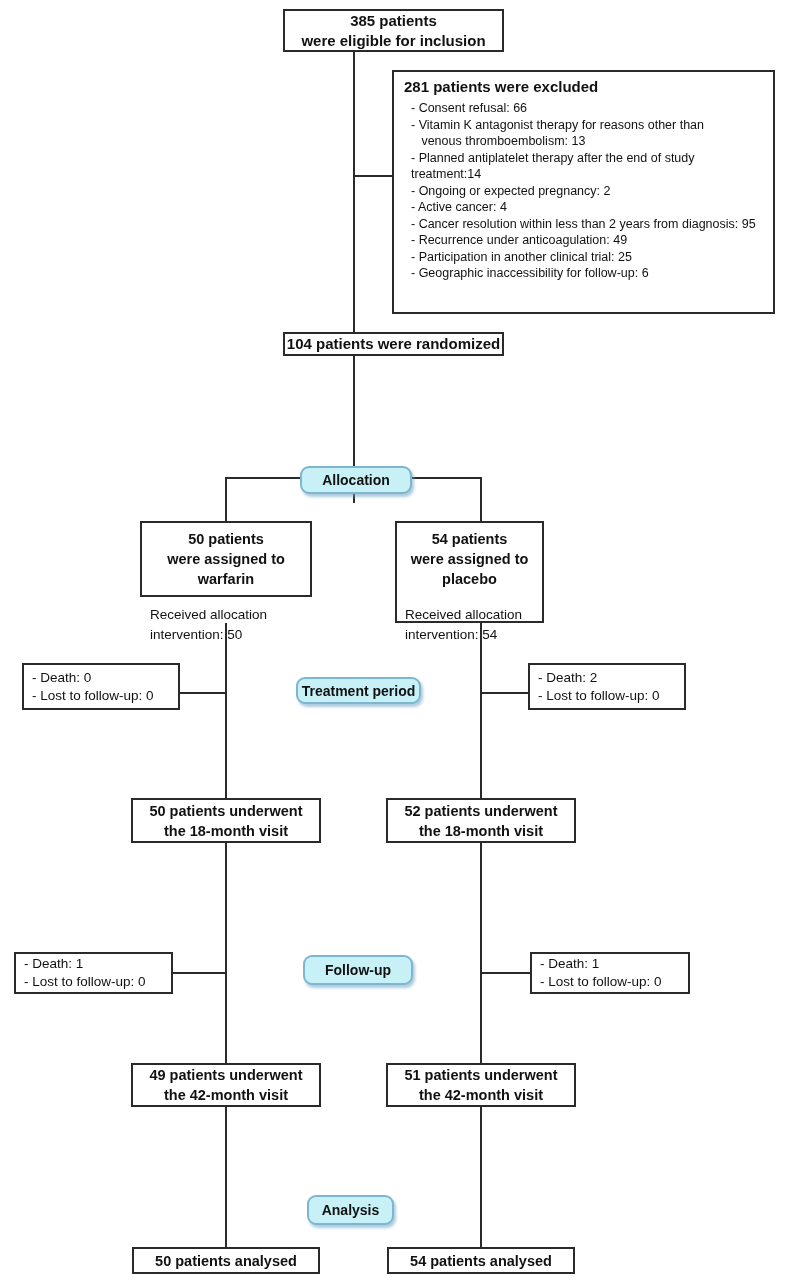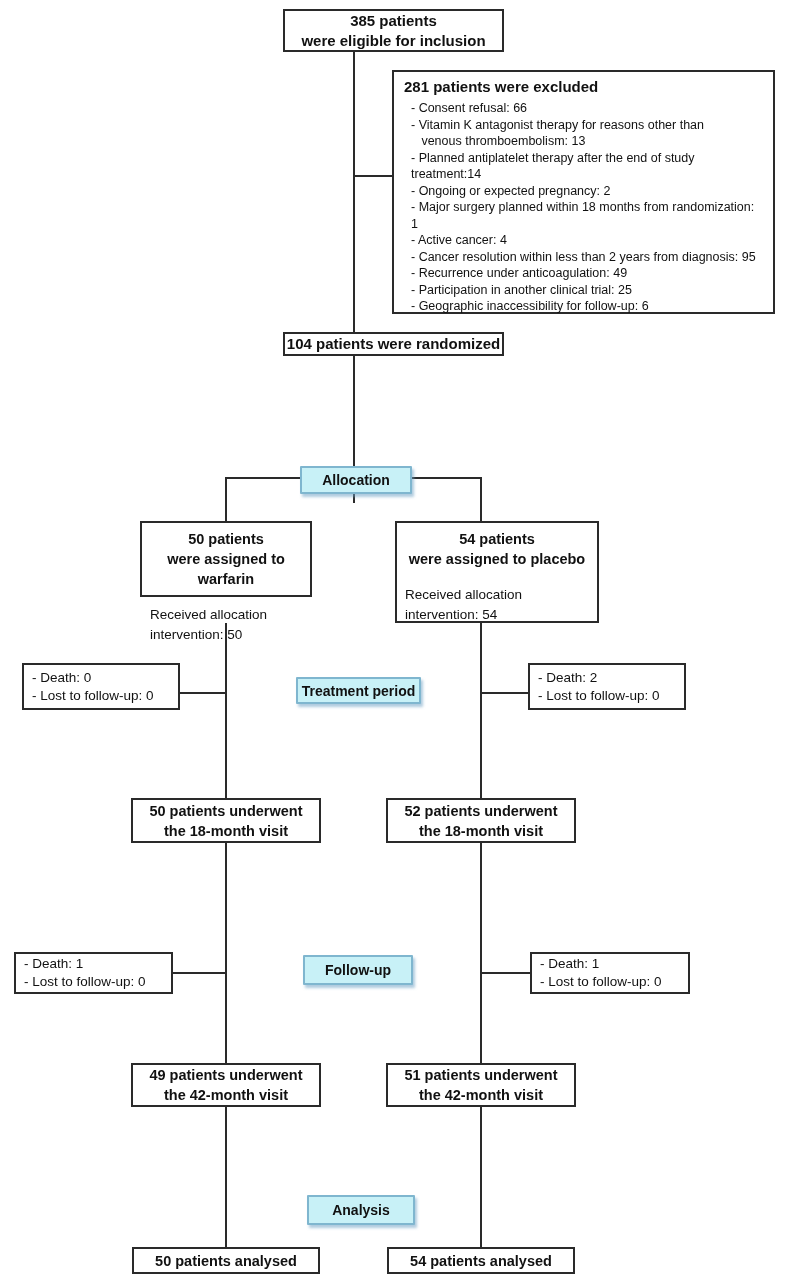--- a/index.html
+++ b/index.html
@@ -12,21 +12,21 @@
     border:2px solid #2a2a2a;
   }
   .cbox { display:flex; align-items:center; justify-content:center; text-align:center; }
   .bold { font-weight:bold; }
   .ml { white-space:pre-line; }
   .pw { white-space:pre-wrap; }
   .hline { position:absolute; height:2px; background:#2a2a2a; z-index:0; }
   .vline { position:absolute; width:2px; background:#2a2a2a; z-index:0; }
   .badge {
     position:absolute; box-sizing:border-box; z-index:2;
-    background:#c8f1f7; border:2px solid #7fb6cf; border-radius:1px;
+    background:#c8f1f7; border:2px solid #7fb6cf; border-radius:9px;
     display:flex; align-items:center; justify-content:center;
     font-weight:bold; font-size:14px;
     box-shadow:2px 3px 3px rgba(110,160,195,0.55);
   }
   .t15 { font-size:15px; line-height:20px;margin-left:40px; }
   .t14 { font-size:14.5px; line-height:20px;justify-content:center; }
   .sidebox { padding:4px 8px; font-size:13.5px; line-height:18px; display:flex; align-items:center; }
   .excl { padding:6px 10px; }
   .excl-title { font-size:15px; font-weight:bold; line-height:18px; margin-bottom:4px; }
   .excl-item { font-size:12.5px; line-height:16.5px; padding-left:7px; }
@@ -63,21 +63,20 @@
   </div>
 
   <div class="box excl" style="left:392px;top:70px;width:383px;height:244px">
     <div class="excl-title">281 patients were excluded</div>
     <div>
       <div class="excl-item pw">- Consent refusal: 66</div>
       <div class="excl-item pw">- Vitamin K antagonist therapy for reasons other than
    venous thromboembolism: 13</div>
       <div class="excl-item pw">- Planned antiplatelet therapy after the end of study treatment:14</div>
       <div class="excl-item pw">- Ongoing or expected pregnancy: 2</div>
-      <div class="excl-item pw">- Major surgery planned within 18 months from randomization: 1</div>
       <div class="excl-item pw">- Active cancer: 4</div>
       <div class="excl-item pw">- Cancer resolution within less than 2 years from diagnosis: 95</div>
       <div class="excl-item pw">- Recurrence under anticoagulation: 49</div>
       <div class="excl-item pw">- Participation in another clinical trial: 25</div>
       <div class="excl-item pw">- Geographic inaccessibility for follow-up: 6</div>
     </div>
   </div>
 
   <div class="box cbox t15 bold" style="left:243px;top:332px;width:221px;height:24px">
     <span>104 patients were randomized</span>
@@ -86,21 +85,21 @@
   <div class="badge" style="left:300px;top:466px;width:112px;height:28px">
     <span>Allocation</span>
   </div>
 
   <div class="box allocbox" style="left:140px;top:521px;width:172px;height:76px">
     <div class="alloc-assigned ml">50 patients
 were assigned to warfarin</div>
     <div class="alloc-received ml">Received allocation
 intervention: 50</div>
   </div>
-  <div class="box allocbox" style="left:395px;top:521px;width:204px;height:102px">
+  <div class="box allocbox" style="left:395px;top:521px;width:149px;height:102px">
     <div class="alloc-assigned ml">54 patients
 were assigned to placebo</div>
     <div class="alloc-received ml">Received allocation
 intervention: 54</div>
   </div>
 
   <div class="box sidebox" style="left:22px;top:663px;width:158px;height:47px">
     <span class="ml">- Death: 0
 - Lost to follow-up: 0</span>
   </div>
@@ -135,21 +134,21 @@
 
   <div class="box cbox t14 bold ml" style="left:131px;top:1063px;width:190px;height:44px">
     <span>49 patients underwent
 the 42-month visit</span>
   </div>
   <div class="box cbox t14 bold ml" style="left:386px;top:1063px;width:190px;height:44px">
     <span>51 patients underwent
 the 42-month visit</span>
   </div>
 
-  <div class="badge" style="left:307px;top:1195px;width:108px;height:30px">
+  <div class="badge" style="left:307px;top:1195px;width:87px;height:30px">
     <span>Analysis</span>
   </div>
 
   <div class="box cbox t14 bold" style="left:132px;top:1247px;width:188px;height:27px">
     <span>50 patients analysed</span>
   </div>
   <div class="box cbox t14 bold" style="left:387px;top:1247px;width:188px;height:27px">
     <span>54 patients analysed</span>
   </div>
 

